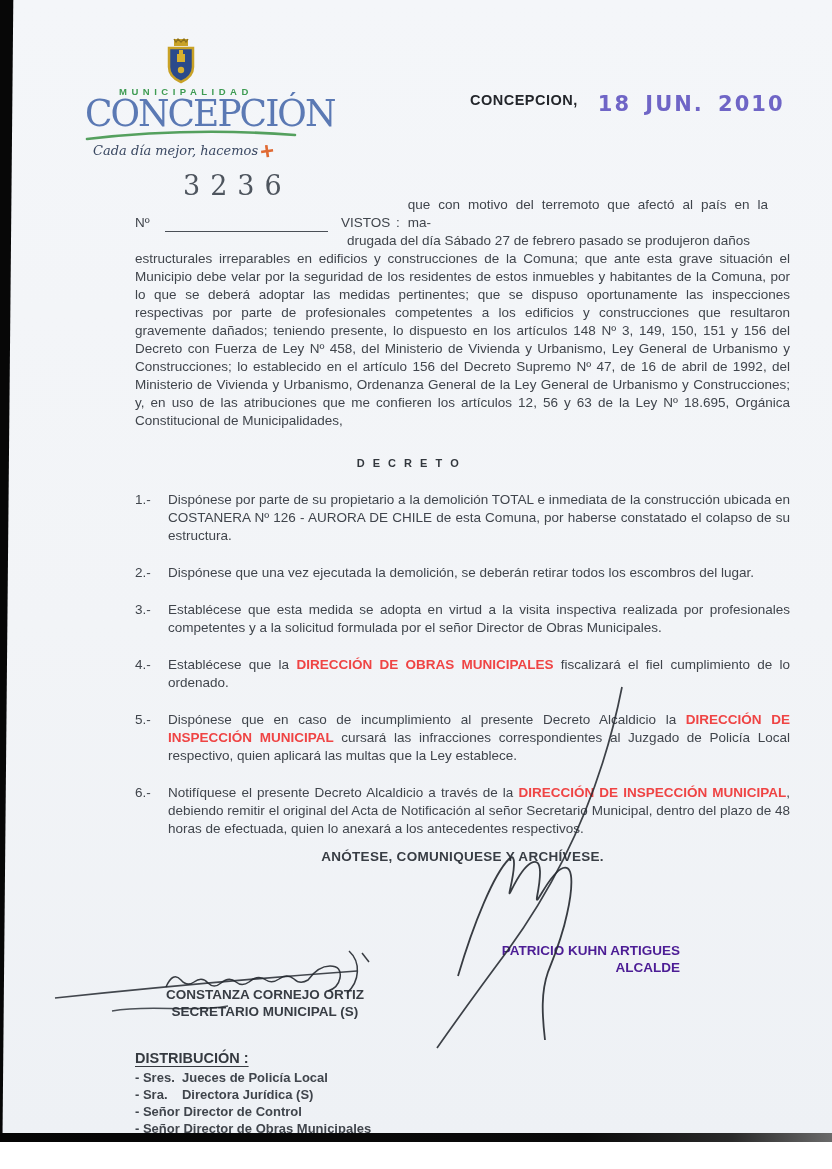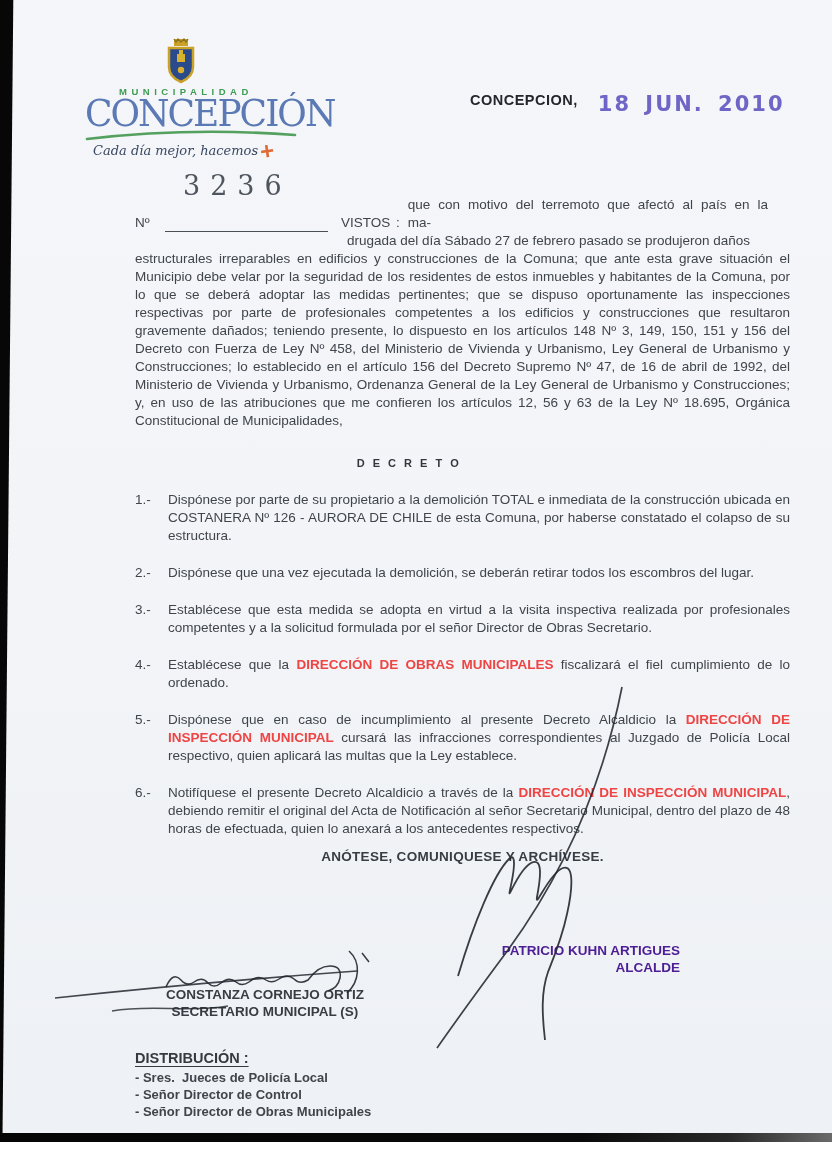--- a/index.html
+++ b/index.html
@@ -111,21 +111,21 @@
     <div class="item">
       <span class="inum">1.-</span>
       <p class="itext"><span>Dispónese por parte de su propietario a la demolición TOTAL e inmediata de la construcción ubicada en COSTANERA Nº 126 - AURORA DE CHILE de esta Comuna, por haberse constatado el colapso de su estructura.</span><b></b><span></span></p>
     </div>
     <div class="item">
       <span class="inum">2.-</span>
       <p class="itext"><span>Dispónese que una vez ejecutada la demolición, se deberán retirar todos los escombros del lugar.</span><b></b><span></span></p>
     </div>
     <div class="item">
       <span class="inum">3.-</span>
-      <p class="itext"><span>Establécese que esta medida se adopta en virtud a la visita inspectiva realizada por profesionales competentes y a la solicitud formulada por el señor Director de Obras Secretario.</span><b></b><span></span></p>
+      <p class="itext"><span>Establécese que esta medida se adopta en virtud a la visita inspectiva realizada por profesionales competentes y a la solicitud formulada por el señor Director de Obras Municipales.</span><b></b><span></span></p>
     </div>
     <div class="item">
       <span class="inum">4.-</span>
       <p class="itext"><span>Establécese que la </span><b>DIRECCIÓN DE OBRAS MUNICIPALES</b><span> fiscalizará el fiel cumplimiento de lo ordenado.</span></p>
     </div>
     <div class="item">
       <span class="inum">5.-</span>
       <p class="itext"><span>Dispónese que en caso de incumplimiento al presente Decreto Alcaldicio la </span><b>DIRECCIÓN DE INSPECCIÓN MUNICIPAL</b><span> cursará las infracciones correspondientes al Juzgado de Policía Local respectivo, quien aplicará las multas que la Ley establece.</span></p>
     </div>
     <div class="item">
@@ -141,20 +141,21 @@
     <div>ALCALDE</div>
   </div>
   <div class="sig-secretary">
     <div>CONSTANZA CORNEJO ORTIZ</div>
     <div>SECRETARIO MUNICIPAL (S)</div>
   </div>
 
   <div class="distribution">
     <div class="dist-heading">DISTRIBUCIÓN :</div>
     <div class="dist-item">- Sres.  Jueces de Policía Local</div>
+    <div class="dist-item">- Sra.    Directora Jurídica (S)</div>
     <div class="dist-item">- Señor Director de Control</div>
     <div class="dist-item">- Señor Director de Obras Municipales</div>
   </div>
 
   <svg class="ink" width="832" height="1169" viewBox="0 0 832 1169">
 
     <path d="M 622,687 C 606,768 572,862 508,950 C 482,985 458,1018 437,1048" fill="none" stroke="#23282f" stroke-width="1.7" opacity="0.88"></path>
 
     <path d="M 458,976 C 474,922 494,874 509,859 C 517,851 514,872 510,890
       C 507,904 517,871 531,863 C 544,856 540,881 537,897 C 535,910 549,873 563,868 C 575,864 572,892 567,914

